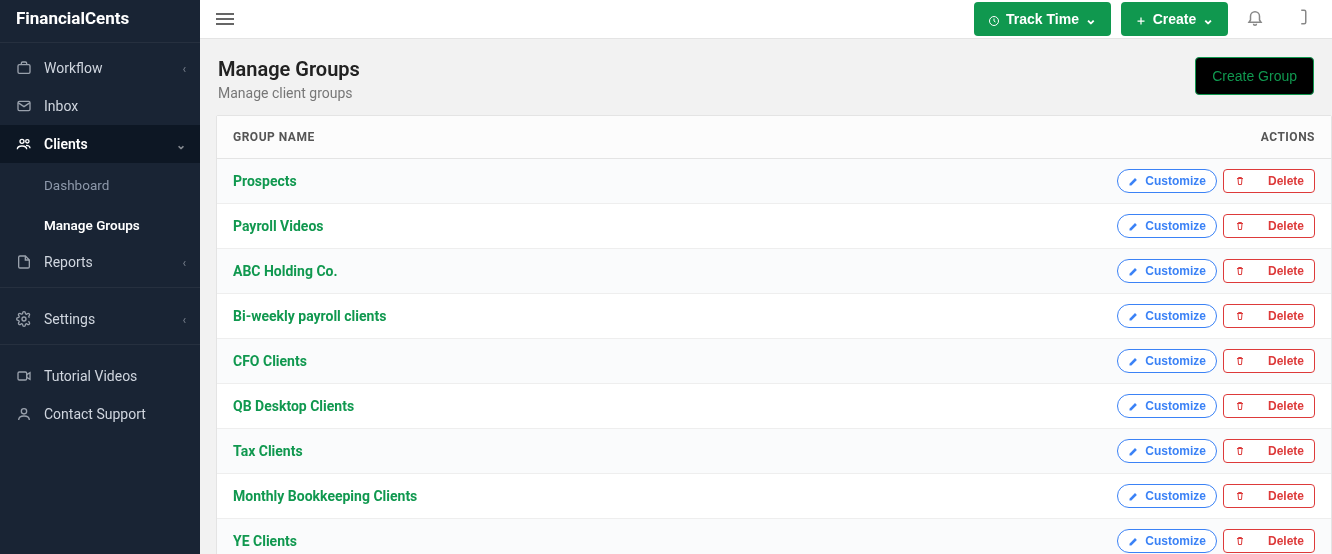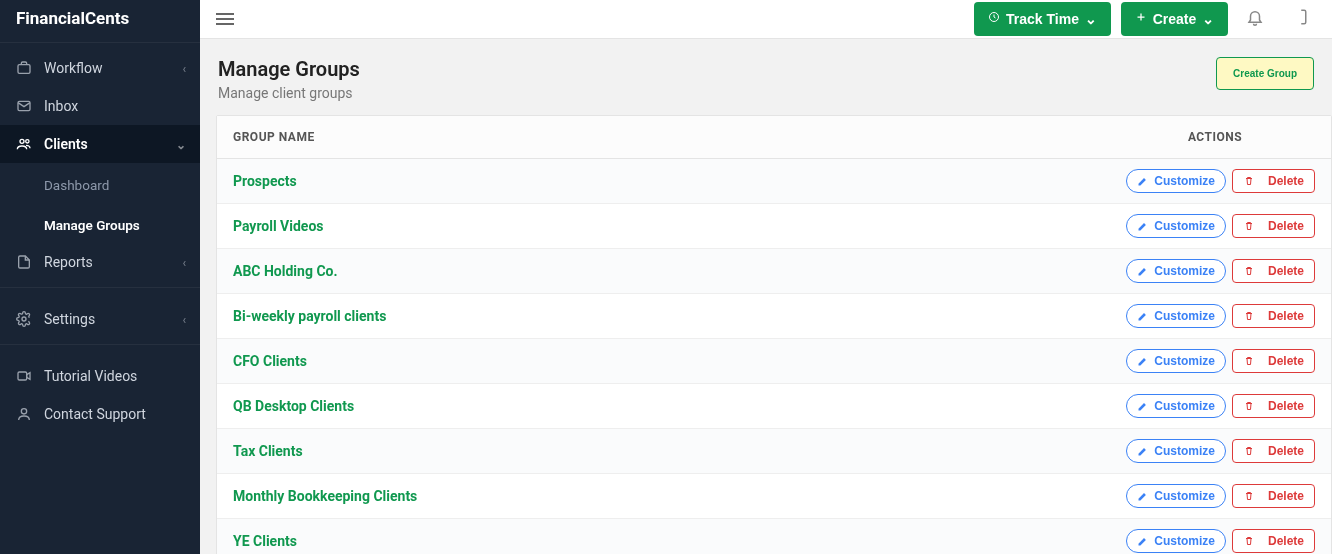--- a/index.html
+++ b/index.html
@@ -15,40 +15,40 @@
   .sub-item { padding: 14px 14px 10px 44px; font-size: 13.5px; color: #8d98aa; cursor: pointer; }
   .sub-item.active { color: #fff; font-weight: 600; }
   .nav-divider { border-top: 1px solid rgba(255,255,255,0.06); margin: 6px 0; }
   .nav-spacer { height: 6px; }
 
   .main { flex: 1; display: flex; flex-direction: column; background: #f2f2f2; }
   .topbar { height: 55px; background: #fff; border-bottom: 1px solid #e4e4e4; display: flex; align-items: center; padding: 0 16px; gap: 10px; }
   .hamburger { display: flex; flex-direction: column; gap: 3px; cursor: pointer; }
   .hamburger span { width: 18px; height: 2px; background: #666; }
   .topbar-spacer { flex: 1; }
-  .btn-green { background: #10984f; color: #fff; border: none; border-radius: 4px; padding: 9px 14px; font-size: 14px; font-weight: 600; display: flex; align-items: flex-start; gap: 6px; cursor: pointer; }
+  .btn-green { background: #10984f; color: #fff; border: none; border-radius: 4px; padding: 9px 14px; font-size: 14px; font-weight: 600; display: flex; align-items: flex-end; gap: 6px; cursor: pointer; }
   .btn-green svg { fill: #fff; }
   .bell { padding: 8px; cursor: pointer; }
 
   .page-header { padding: 18px 18px 14px 18px; display: flex; align-items: flex-start; }
   .page-header h1 { font-size: 20px; color: #222; font-weight: 600; margin-bottom: 4px; }
   .page-header p { font-size: 14px; color: #777; }
   .page-header .spacer { flex: 1; }
-  .btn-outline-green { background: #fef9c3; color: #10984f; border: 1px solid #10984f; border-radius: 4px; padding: 10px 16px; font-size: 10px; font-weight: 700; cursor: pointer; }
+  .btn-outline-green { background: #000000; color: #10984f; border: 1px solid #10984f; border-radius: 4px; padding: 10px 16px; font-size: 14px; font-weight: 400; cursor: pointer; }
 
   .table-container { margin: 0 0 0 16px; background: #fff; border: 1px solid #e4e4e4; border-radius: 2px; }
   .table-head { display: flex; padding: 14px 16px; border-bottom: 1px solid #e4e4e4; font-size: 12px; color: #555; font-weight: 700; letter-spacing: 0.5px; background:#fcfcfc;}
   .col-name { flex: 1; }
-  .col-actions { width: 200px; text-align: center; }
+  .col-actions { width: 200px; text-align: right; }
   .table-row { display: flex; align-items: center; padding: 10px 16px; border-bottom: 1px solid #eee; }
   .table-row:nth-child(odd) { background: #fafbfc; }
   .group-name { color: #10984f; font-weight: 700; font-size: 14px; flex: 1; cursor:pointer; }
   .row-actions { display: flex; gap: 6px; margin-left: auto; }
   .btn-customize { background: #fff; border: 1px solid #3b82f6; color: #3b82f6; border-radius: 12px; padding: 4px 10px; font-size: 12px; font-weight: 600; display: flex; align-items: center; gap: 5px; cursor: pointer; }
-  .btn-delete { background: #fff; border: 1px solid #dd3a3a; color: #dd3a3a; border-radius: 4px; padding: 4px 10px; font-size: 12px; font-weight: 600; display: flex; align-items: center; gap: 13px; cursor: pointer; }
+  .btn-delete { background: #fff; border: 1px solid #dd3a3a; color: #dd3a3a; border-radius: 4px; padding: 4px 10px; font-size: 12px; font-weight: 600; display: flex; align-items: center; gap: 22px; cursor: pointer; }
   svg.ic { width: 12px; height: 12px; }
   .chev-down { display:inline-block; }
 </style>
 </head>
 <body>
 
 <div class="sidebar">
   <div class="logo">FinancialCents</div>
   <div class="nav-divider"></div>
 

